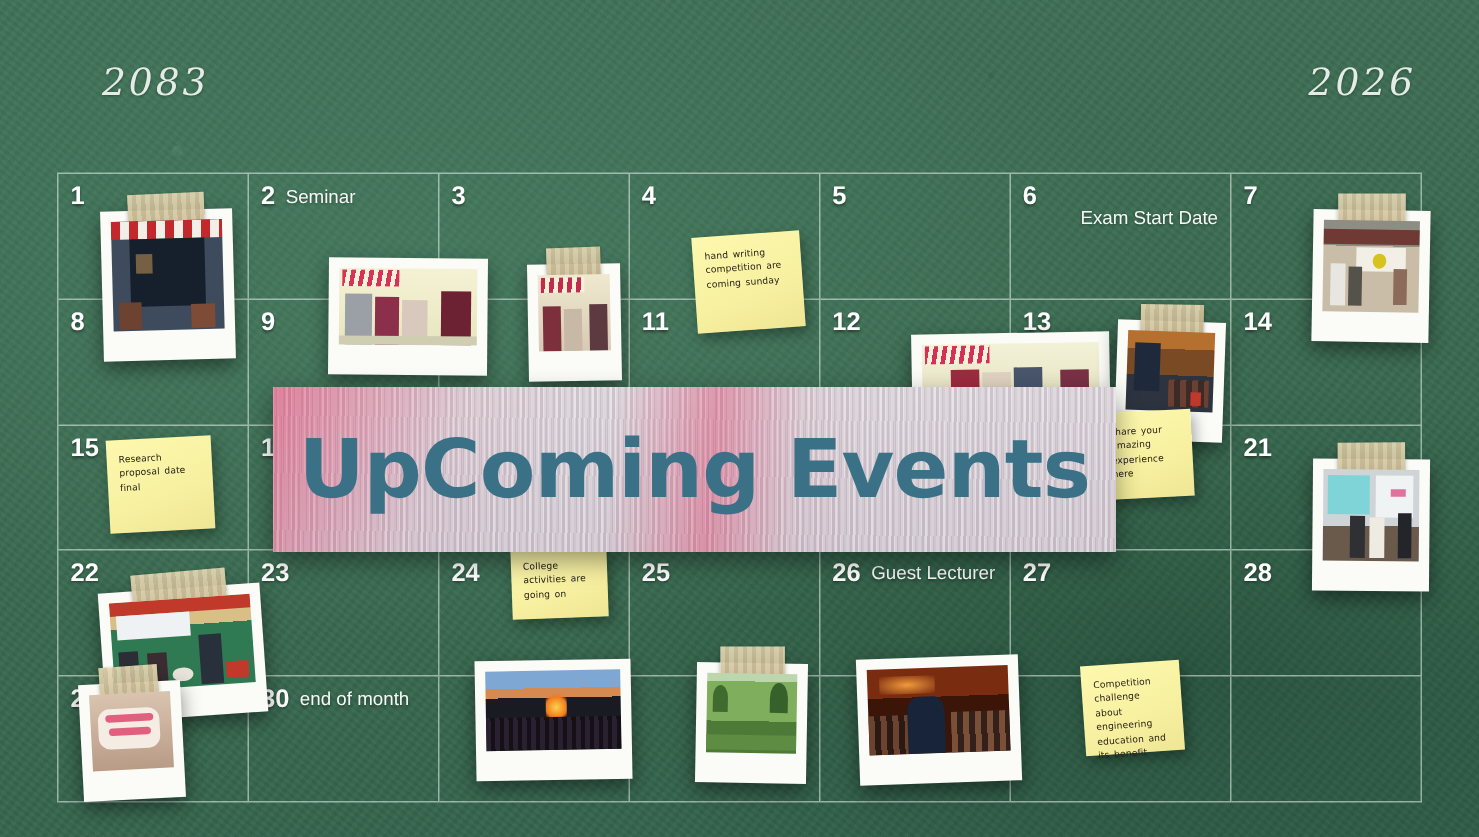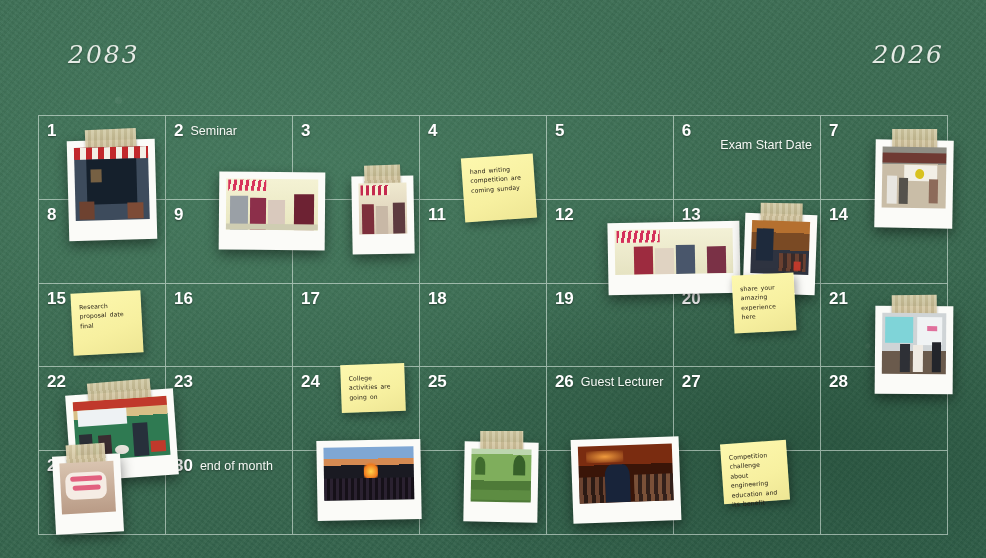--- a/index.html
+++ b/index.html
@@ -428,14 +428,17 @@
   </div>
 
   <div class="sticky" style="left:341px; top:364px; width:64px; height:48px; transform:rotate(-2deg);">
     <div class="txt">College activities are going on</div>
   </div>
 
   <div class="sticky" style="left:722px; top:442px; width:66px; height:60px; transform:rotate(-4deg);">
     <div class="txt">Competition challenge about engineering education and its benefit</div>
   </div>
 
+  <div class="banner">
+    <div class="banner-title">UpComing Events</div>
+  </div>
 
 </div>
 
 </body></html>

